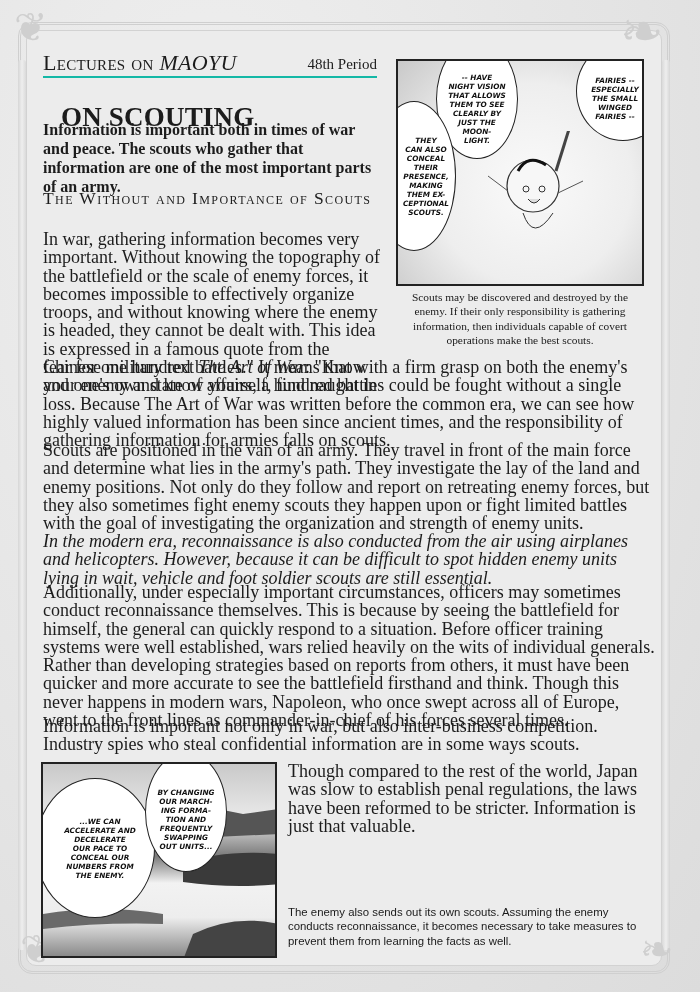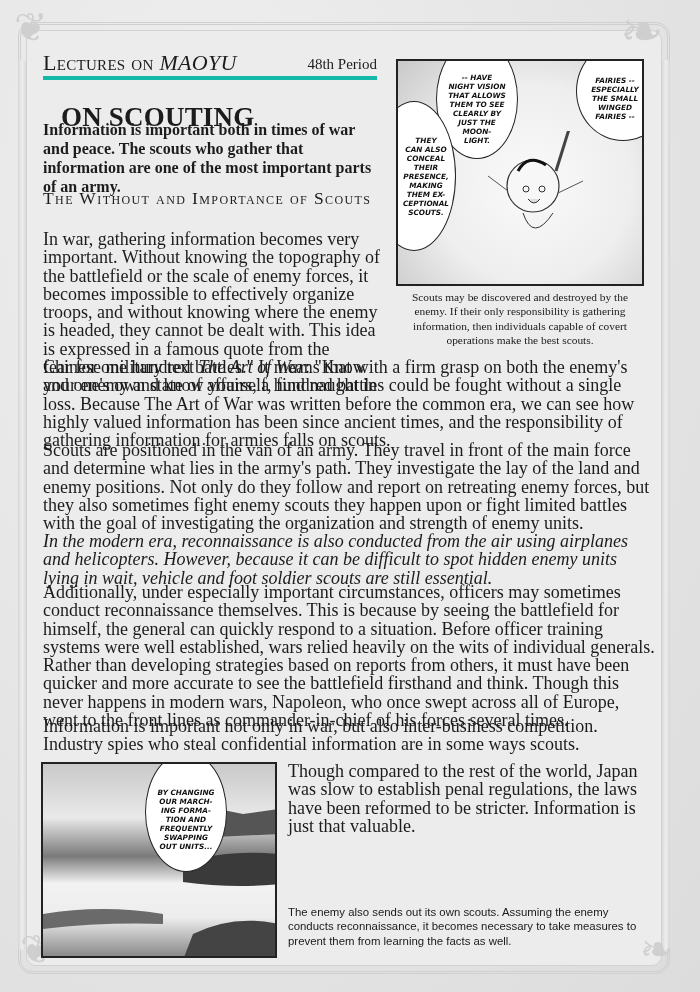--- a/index.html
+++ b/index.html
@@ -17,21 +17,21 @@
   .frame-side-l { position:absolute; left:18px; top:60px; width:8px; height:890px;
       background:linear-gradient(90deg,#d6d6d6,#eeeeee,#dadada); border-radius:3px; }
   .ornament { position:absolute; color:#cfcfcf; font-size:40px; line-height:1; }
   .orn-tl { left:14px; top:8px; }
   .orn-tr { left:620px; top:6px; font-size:52px; }
   .orn-bl { left:20px; top:930px; }
   .orn-br { left:640px; top:930px; }
 
   
   .header { position:absolute; left:43px; top:50px; width:334px; height:26px;
-      border-bottom:4px solid #14b8a6; display:flex; justify-content:space-between; align-items:flex-end; }
+      border-bottom:2px solid #14b8a6; display:flex; justify-content:space-between; align-items:flex-end; }
   .series-title { font-size:22px; font-variant:small-caps; letter-spacing:0.3px; line-height:26px; }
   .series-title i { font-style:italic; font-variant:normal; }
   .period { font-size:15px; line-height:24px; }
   .article-title { position:absolute; left:43px; top:84px; font-size:27px; font-weight:bold; margin:18px; letter-spacing:0.2px; }
   .lead { position:absolute; left:43px; top:120px; width:335px; font-size:16px; font-weight:bold; line-height:19px; margin:0; }
   .section-heading { position:absolute; left:43px; top:188px; width:330px; font-size:17.5px; font-variant:small-caps;
       letter-spacing:1.4px; line-height:21px; margin:0; font-weight:normal; }
 
   .body-text { font-size:18px; line-height:18.3px; margin:0; }
   .para1a { position:absolute; left:43px; top:230px; width:340px; }
@@ -130,20 +130,27 @@
 </div>
 <p class="caption-top">Scouts may be discovered and destroyed by the enemy. If their only responsibility is gathering information, then individuals capable of covert operations make the best scouts.</p>
 
 <div class="panel-bottom">
   <svg style="position:absolute;left:0;top:0;width:236px;height:196px" viewBox="0 0 236 196">
     <path d="M130 60 L160 42 L200 50 L236 45 L236 70 L130 75 Z" fill="#555"></path>
     <path d="M140 100 Q180 85 236 90 L236 120 Q190 125 140 118 Z" fill="#3a3a3a"></path>
     <path d="M0 150 Q60 140 120 150 L120 160 Q60 158 0 165 Z" fill="#6a6a6a"></path>
     <path d="M150 170 Q190 150 236 160 L236 196 L140 196 Z" fill="#444"></path>
   </svg>
+  <div class="bubble b-accel">...WE CAN
+ACCELERATE AND
+DECELERATE
+OUR PACE TO
+CONCEAL OUR
+NUMBERS FROM
+THE ENEMY.</div>
   <div class="bubble b-march">BY CHANGING
 OUR MARCH-
 ING FORMA-
 TION AND
 FREQUENTLY
 SWAPPING
 OUT UNITS...</div>
 </div>
 <p class="caption-bottom">The enemy also sends out its own scouts. Assuming the enemy conducts reconnaissance, it becomes necessary to take measures to prevent them from learning the facts as well.</p>
 

